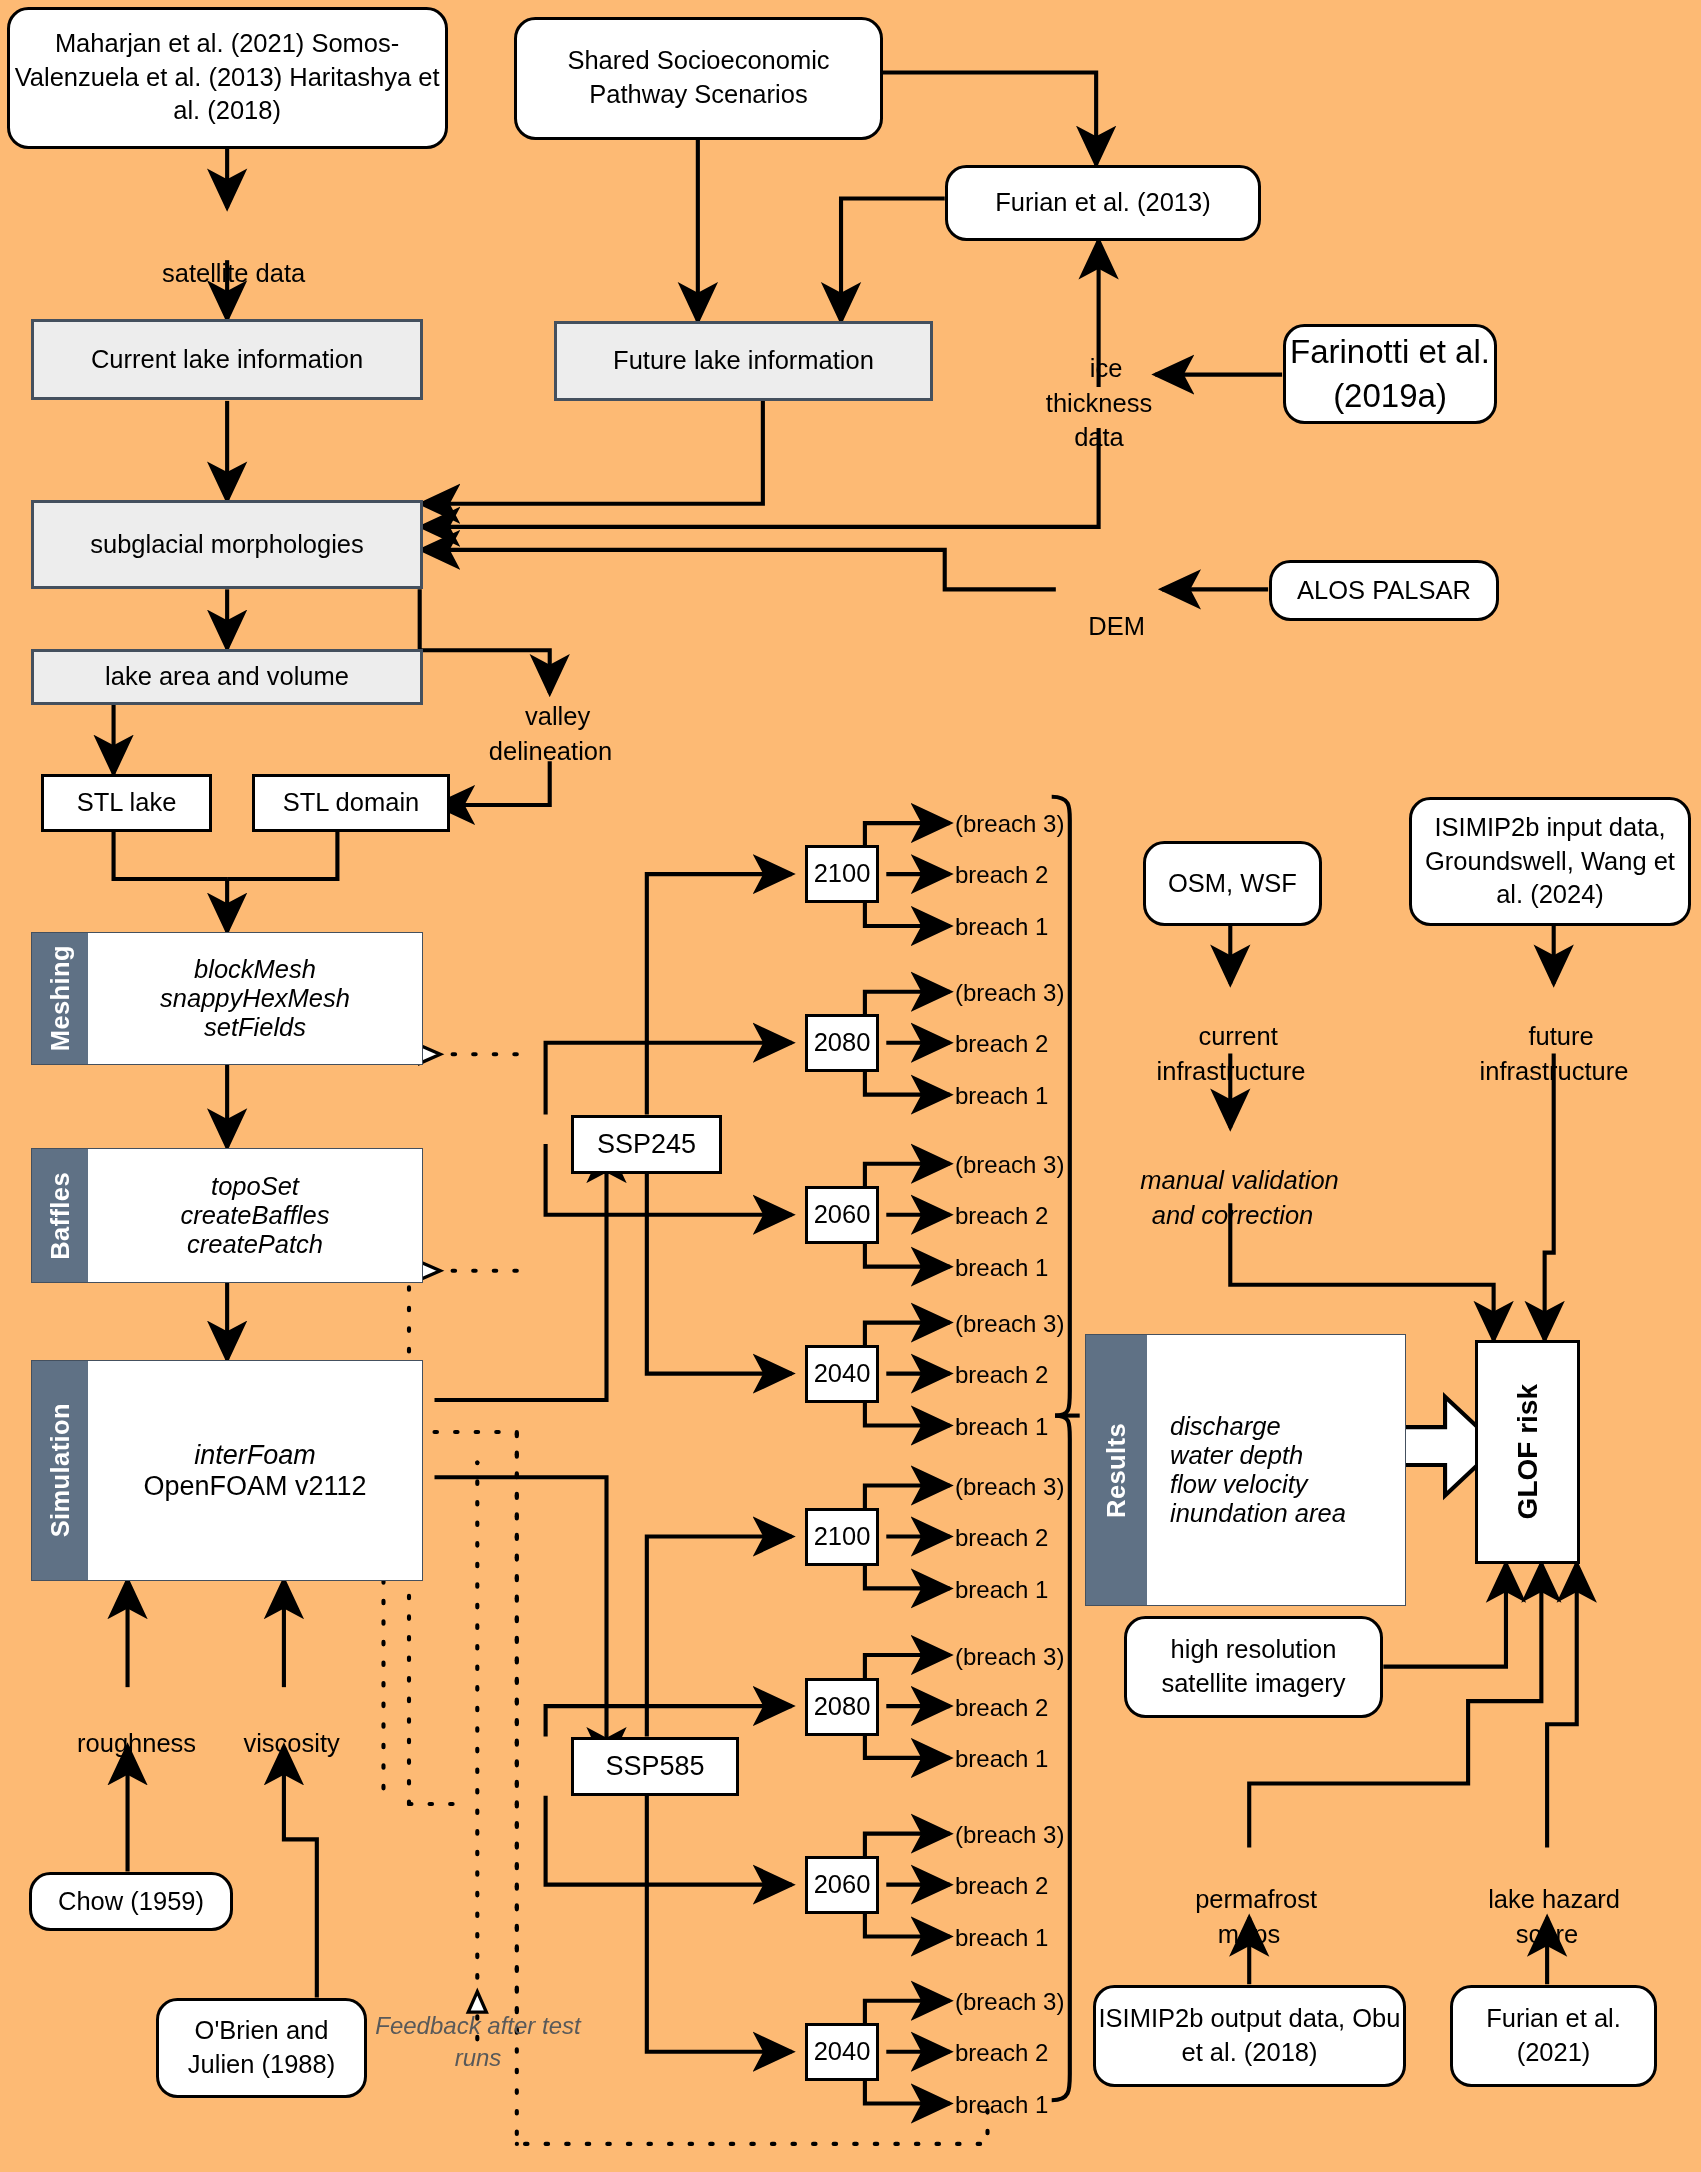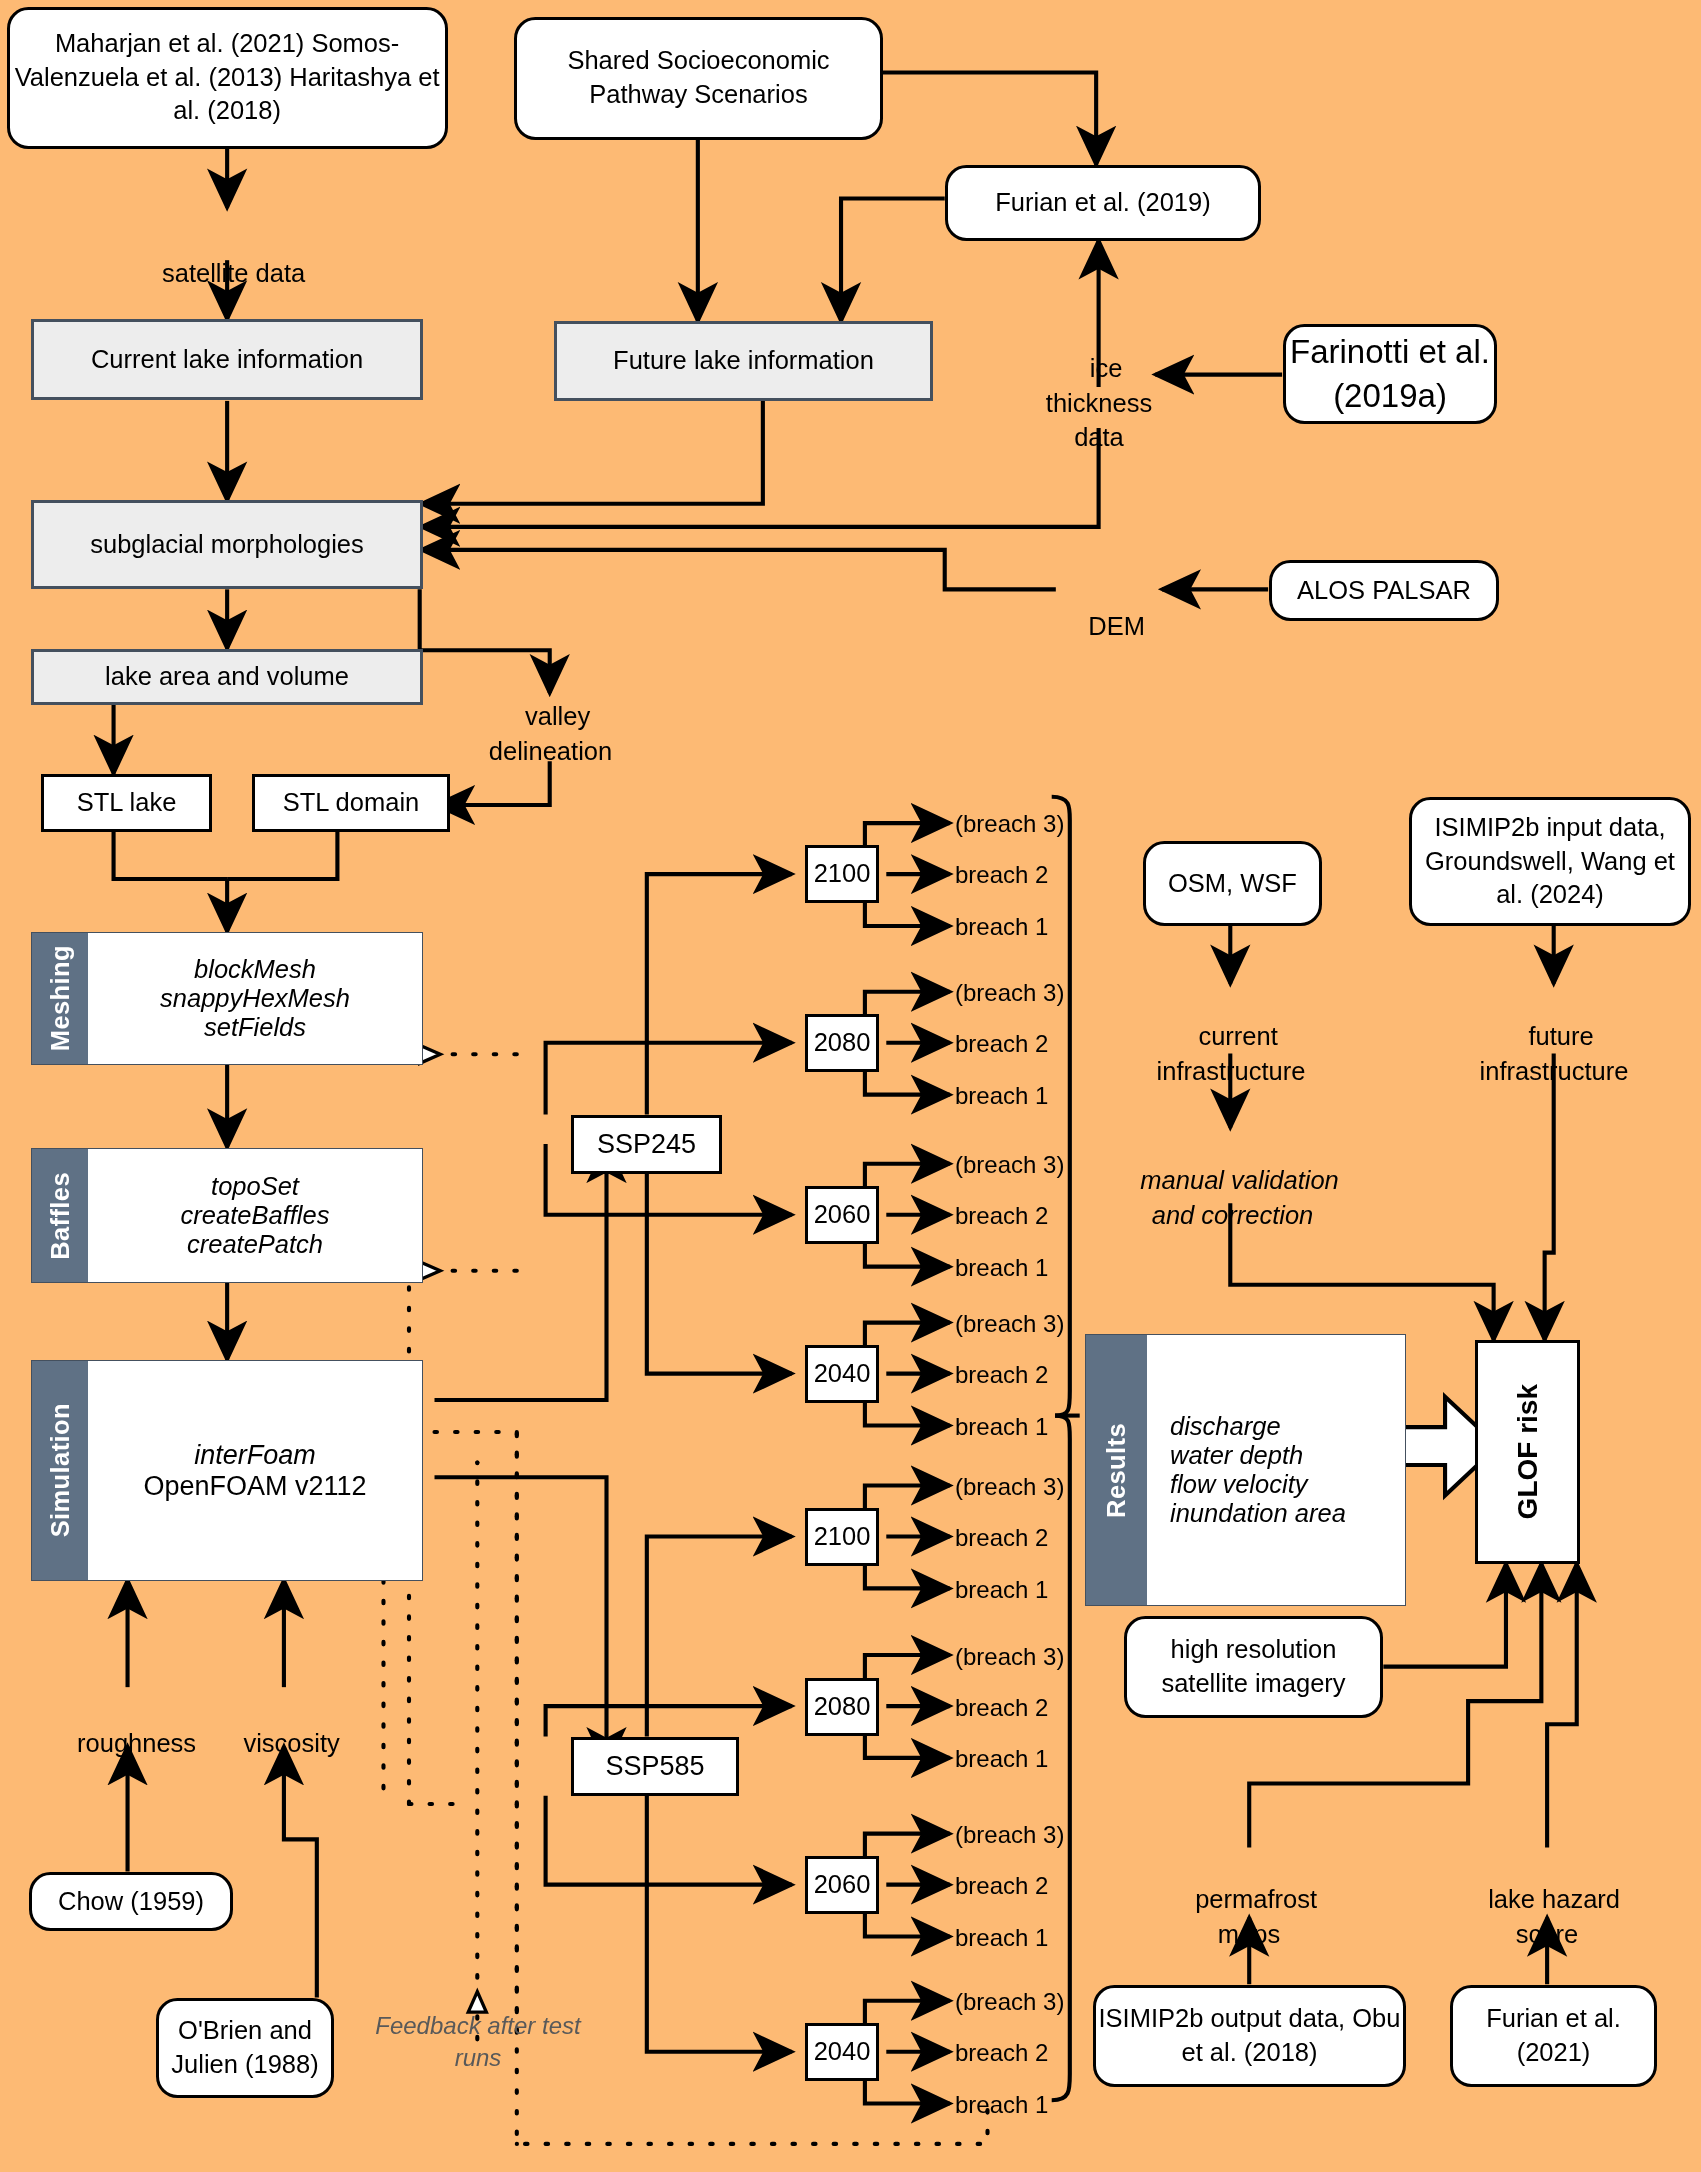--- a/index.html
+++ b/index.html
@@ -198,21 +198,21 @@
 Somos-Valenzuela et al. (2013)
 Haritashya et al. (2018)</span>
 </div>
 
 <div class="node rounded txt" style="left:514px;top:16.5px;width:369px;height:123px;font-size:25.5px;">
   <span>Shared Socioeconomic
 Pathway Scenarios</span>
 </div>
 
 <div class="node rounded txt" style="left:945px;top:165px;width:316px;height:76px;font-size:25.5px;">
-  <span>Furian et al. (2019)</span>
+  <span>Furian et al. (2013)</span>
 </div>
 
 <div class="node rounded txt" style="left:1283px;top:324px;width:214px;height:100px;font-size:33px;">
   <span>Farinotti et al.
 (2019a)</span>
 </div>
 
 <div class="node rounded txt" style="left:1269px;top:560px;width:230px;height:61px;font-size:25.5px;">
   <span>ALOS PALSAR</span>
 </div>
@@ -297,21 +297,21 @@
   <div class="stage-body" style="font-size:27px;font-style:normal;">
     <div style="font-style:italic;">interFoam</div>
     <div>OpenFOAM v2112</div>
   </div>
 </div>
 
 <div class="node rounded txt" style="left:29px;top:1872px;width:204px;height:59px;font-size:25.5px;">
   <span>Chow (1959)</span>
 </div>
 
-<div class="node rounded txt" style="left:156px;top:1998px;width:178px;height:100px;font-size:25.5px;">
+<div class="node rounded txt" style="left:156px;top:1998px;width:211px;height:100px;font-size:25.5px;">
   <span>O'Brien and
 Julien (1988)</span>
 </div>
 
 <div class="fbk" style="left:375px;top:2010px;width:206px;font-size:24px;">
   <span>Feedback after
 test runs</span>
 </div>
 
 <div class="node rect txt" style="left:558px;top:1115px;width:151px;height:59px;font-size:27px;">

